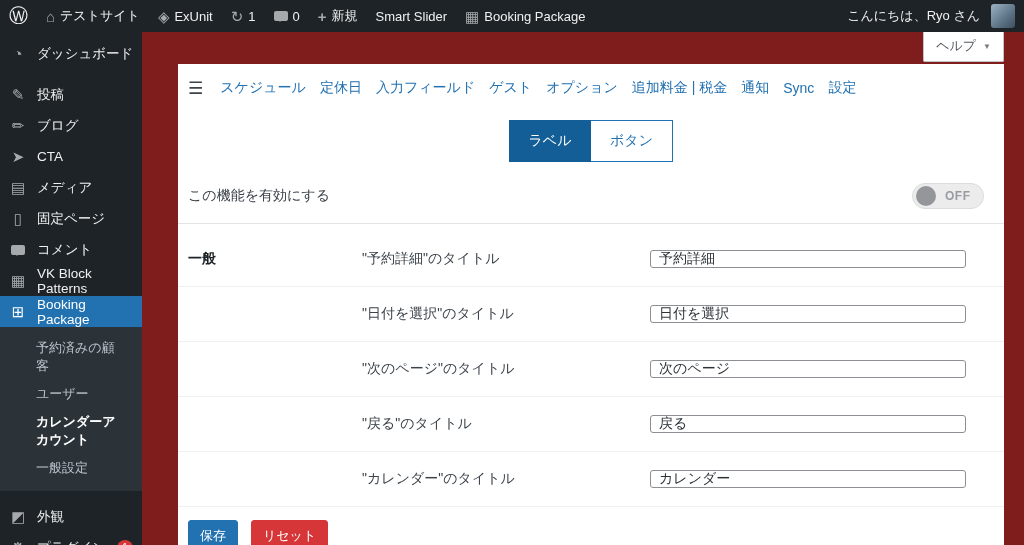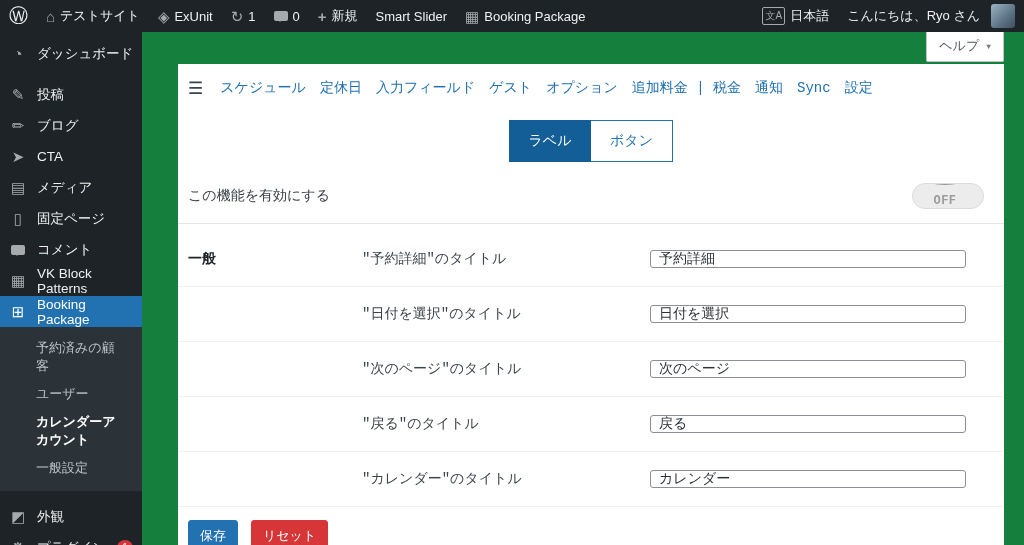--- a/index.html
+++ b/index.html
@@ -55,21 +55,21 @@
   .submenu { background:#2c3338; padding:7px 0 9px; }
   .submenu-item {
     display:block; padding:5px 8px 5px:36px;
   }
   .submenu-item {
     display:block; padding:5px 24px 5px 36px; color:#bcc5cc; font-size:13px;
   }
   .submenu-item.current { color:#fff; font-weight:bold; }
 
   
-  #main { position:absolute; left:142px; top:32px; right:0; bottom:0; background:#15803d;font-family:Liberation Mono, monospace; }
+  #main { position:absolute; left:142px; top:32px; right:0; bottom:0; background:#7f1d1d; }
   #help-btn {
     position:absolute; top:0; right:20px; background:#fff;
     border:1px solid #c3c4c7; border-top:none; border-radius:0 0 2px 2px;
     padding:5px 12px 6px; color:#50575e; font-size:13px;
     display:flex; align-items:center; gap:7px; z-index:5; cursor:pointer;
   }
   .caret { font-size:8px; color:#787c82; }
 
   #panel {
     position:absolute; left:36px; right:20px; top:32px; bottom:0;
@@ -99,21 +99,21 @@
 
   .toggle-row {
     display:flex; align-items:center; justify-content:space-between;
     height:56px; margin-top:6px; padding:0 20px 0 10px;
     border-bottom:1px solid #e2e4e7;
   }
   .toggle-label { font-size:14px; color:#3c434a; }
   .toggle {
     width:72px; height:26px; border-radius:13px; background:#ececed;
     border:1px solid #dcdcde; display:inline-flex; align-items:center;
-    padding:0 9px 0 3px; gap:9px; cursor:pointer;flex-direction:column;
+    padding:0 9px 0 3px; gap:9px; cursor:pointer;
   }
   .knob { width:20px; height:20px; border-radius:50%; background:#95969a; }
   .toggle-state { font-size:12px; font-weight:bold; color:#9a9ba0; letter-spacing:0.5px; }
 
   .form { padding-top:8px; }
   .form-row {
     display:grid; grid-template-columns:174px 288px 1fr; align-items:center;
     height:55px; padding:0 20px 0 10px; border-bottom:1px solid #eef0f1;
   }
   .section-title { font-size:14px; font-weight:bold; color:#1d2327; align-self:center; }
@@ -159,24 +159,20 @@
     <span>新規</span>
   </a>
   <a class="ab-item">
     <span>Smart Slider</span>
   </a>
   <a class="ab-item">
     <span class="ab-icon">▦</span>
     <span>Booking Package</span>
   </a>
   <div class="ab-right">
-    <a class="ab-item">
-      <span class="lang-icon">文A</span>
-      <span>日本語</span>
-    </a>
     <a class="ab-item">
       <span>こんにちは、Ryo さん</span>
       <span class="avatar"></span>
     </a>
   </div>
 </div>
 
 <div id="sidebar">
   <a class="menu-item">
     <span class="mi-icon">◔</span>

